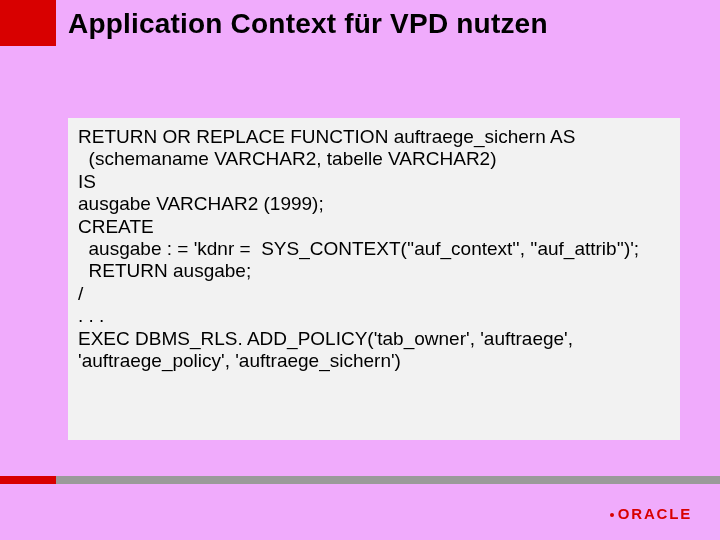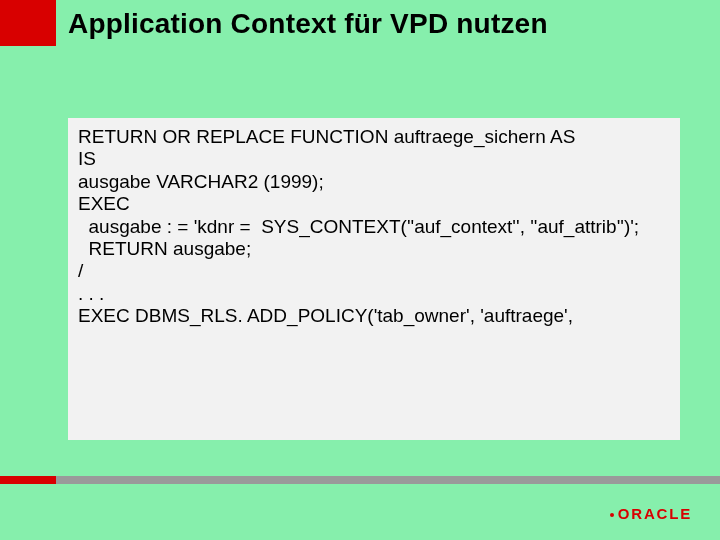--- a/index.html
+++ b/index.html
@@ -1,45 +1,47 @@
 <!DOCTYPE html>
 <html><head>
 <meta charset="utf-8">
 <style>
   * { margin: 0; padding: 0; box-sizing: border-box; }
   html, body { width: 720px; height: 540px; background: #ffffff; font-family: Arial, Helvetica, sans-serif; overflow: hidden; }
-  .slide { position: relative; width: 720px; height: 540px; background: #86efac; }
+  .slide { position: relative; width: 720px; height: 540px; background: #f0abfc; }
   .red-block { position: absolute; top: 0; left: 0; width: 56px; height: 46px; background: #d80000; }
   .title { position: absolute; top: 8px; left: 68px; font-size: 28px; font-weight: bold; color: #000000; letter-spacing: 0.2px; }
   .code-box { position: absolute; top: 118px; left: 68px; width: 612px; height: 322px; background: #f2f2f2; padding: 8px 10px; }
   .code-line { font-family: Arial, Helvetica, sans-serif; font-size: 19px; color: #000000; line-height: 1.18; white-space: pre; }
   .footer-stripe { position: absolute; left: 0; right: 0; top: 476px; height: 8px; display: flex; }
   .stripe-red { width: 56px; height: 8px; background: #d80000; }
   .stripe-gray { flex: 1; height: 8px; background: #9a9a9a; }
   .logo { position: absolute; right: 28px; bottom: 18px; display: flex; align-items: center; gap: 1px; }
   .logo-text { font-family: Arial, Helvetica, sans-serif; font-size: 15px; font-weight: bold; letter-spacing: 1.8px; color: #d80000; }
   .logo-dot { width: 4px; height: 4px; background: #d80000; border-radius: 50%; margin-right: 3px; position: relative; top: 1px; }
 </style>
 </head>
 <body>
 
 <div class="slide">
   <div class="red-block"></div>
   <div class="title">Application Context für VPD nutzen</div>
 
   <div class="code-box">
     <div class="code-line">RETURN OR REPLACE FUNCTION auftraege_sichern AS</div>
+    <div class="code-line">  (schemaname VARCHAR2, tabelle VARCHAR2)</div>
     <div class="code-line">IS</div>
     <div class="code-line">ausgabe VARCHAR2 (1999);</div>
-    <div class="code-line">EXEC</div>
+    <div class="code-line">CREATE</div>
     <div class="code-line">  ausgabe : = 'kdnr =  SYS_CONTEXT(''auf_context'', ''auf_attrib'')';</div>
     <div class="code-line">  RETURN ausgabe;</div>
     <div class="code-line">/</div>
     <div class="code-line">. . .</div>
     <div class="code-line">EXEC DBMS_RLS. ADD_POLICY('tab_owner', 'auftraege',</div>
+    <div class="code-line">'auftraege_policy', 'auftraege_sichern')</div>
   </div>
 
   <div class="footer-stripe">
     <div class="stripe-red"></div>
     <div class="stripe-gray"></div>
   </div>
 
   <div class="logo">
     <span class="logo-dot"></span>
     <span class="logo-text">ORACLE</span>

